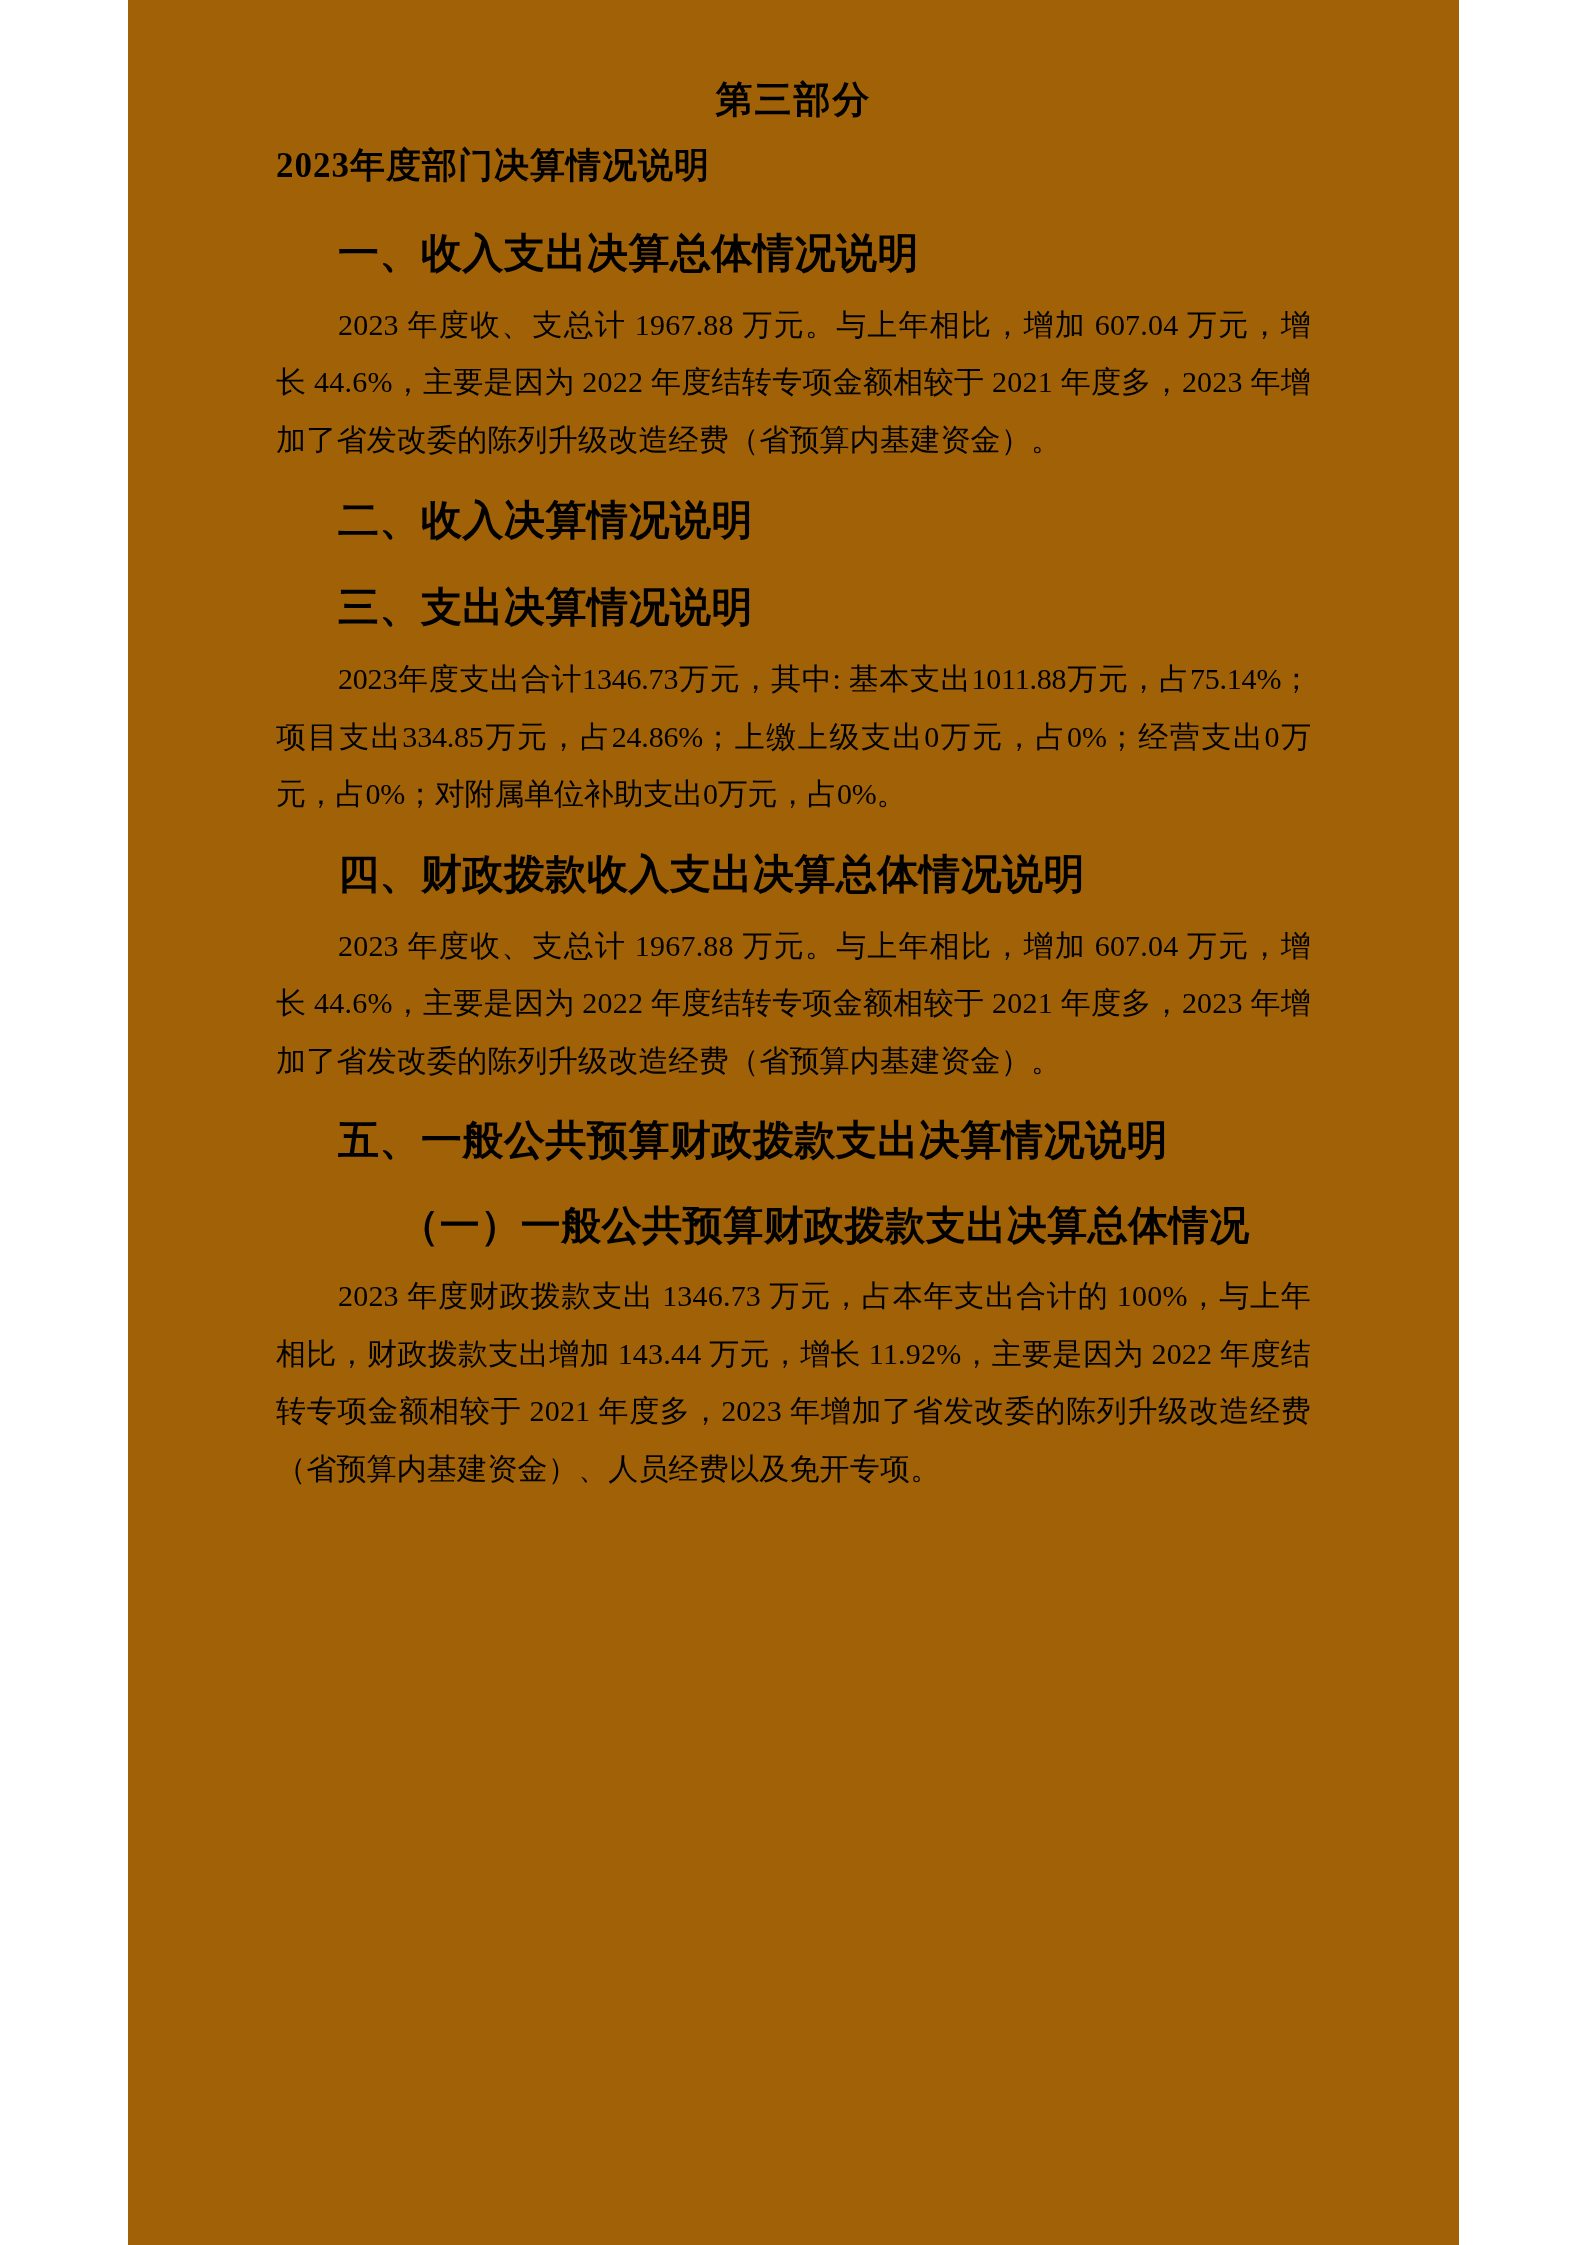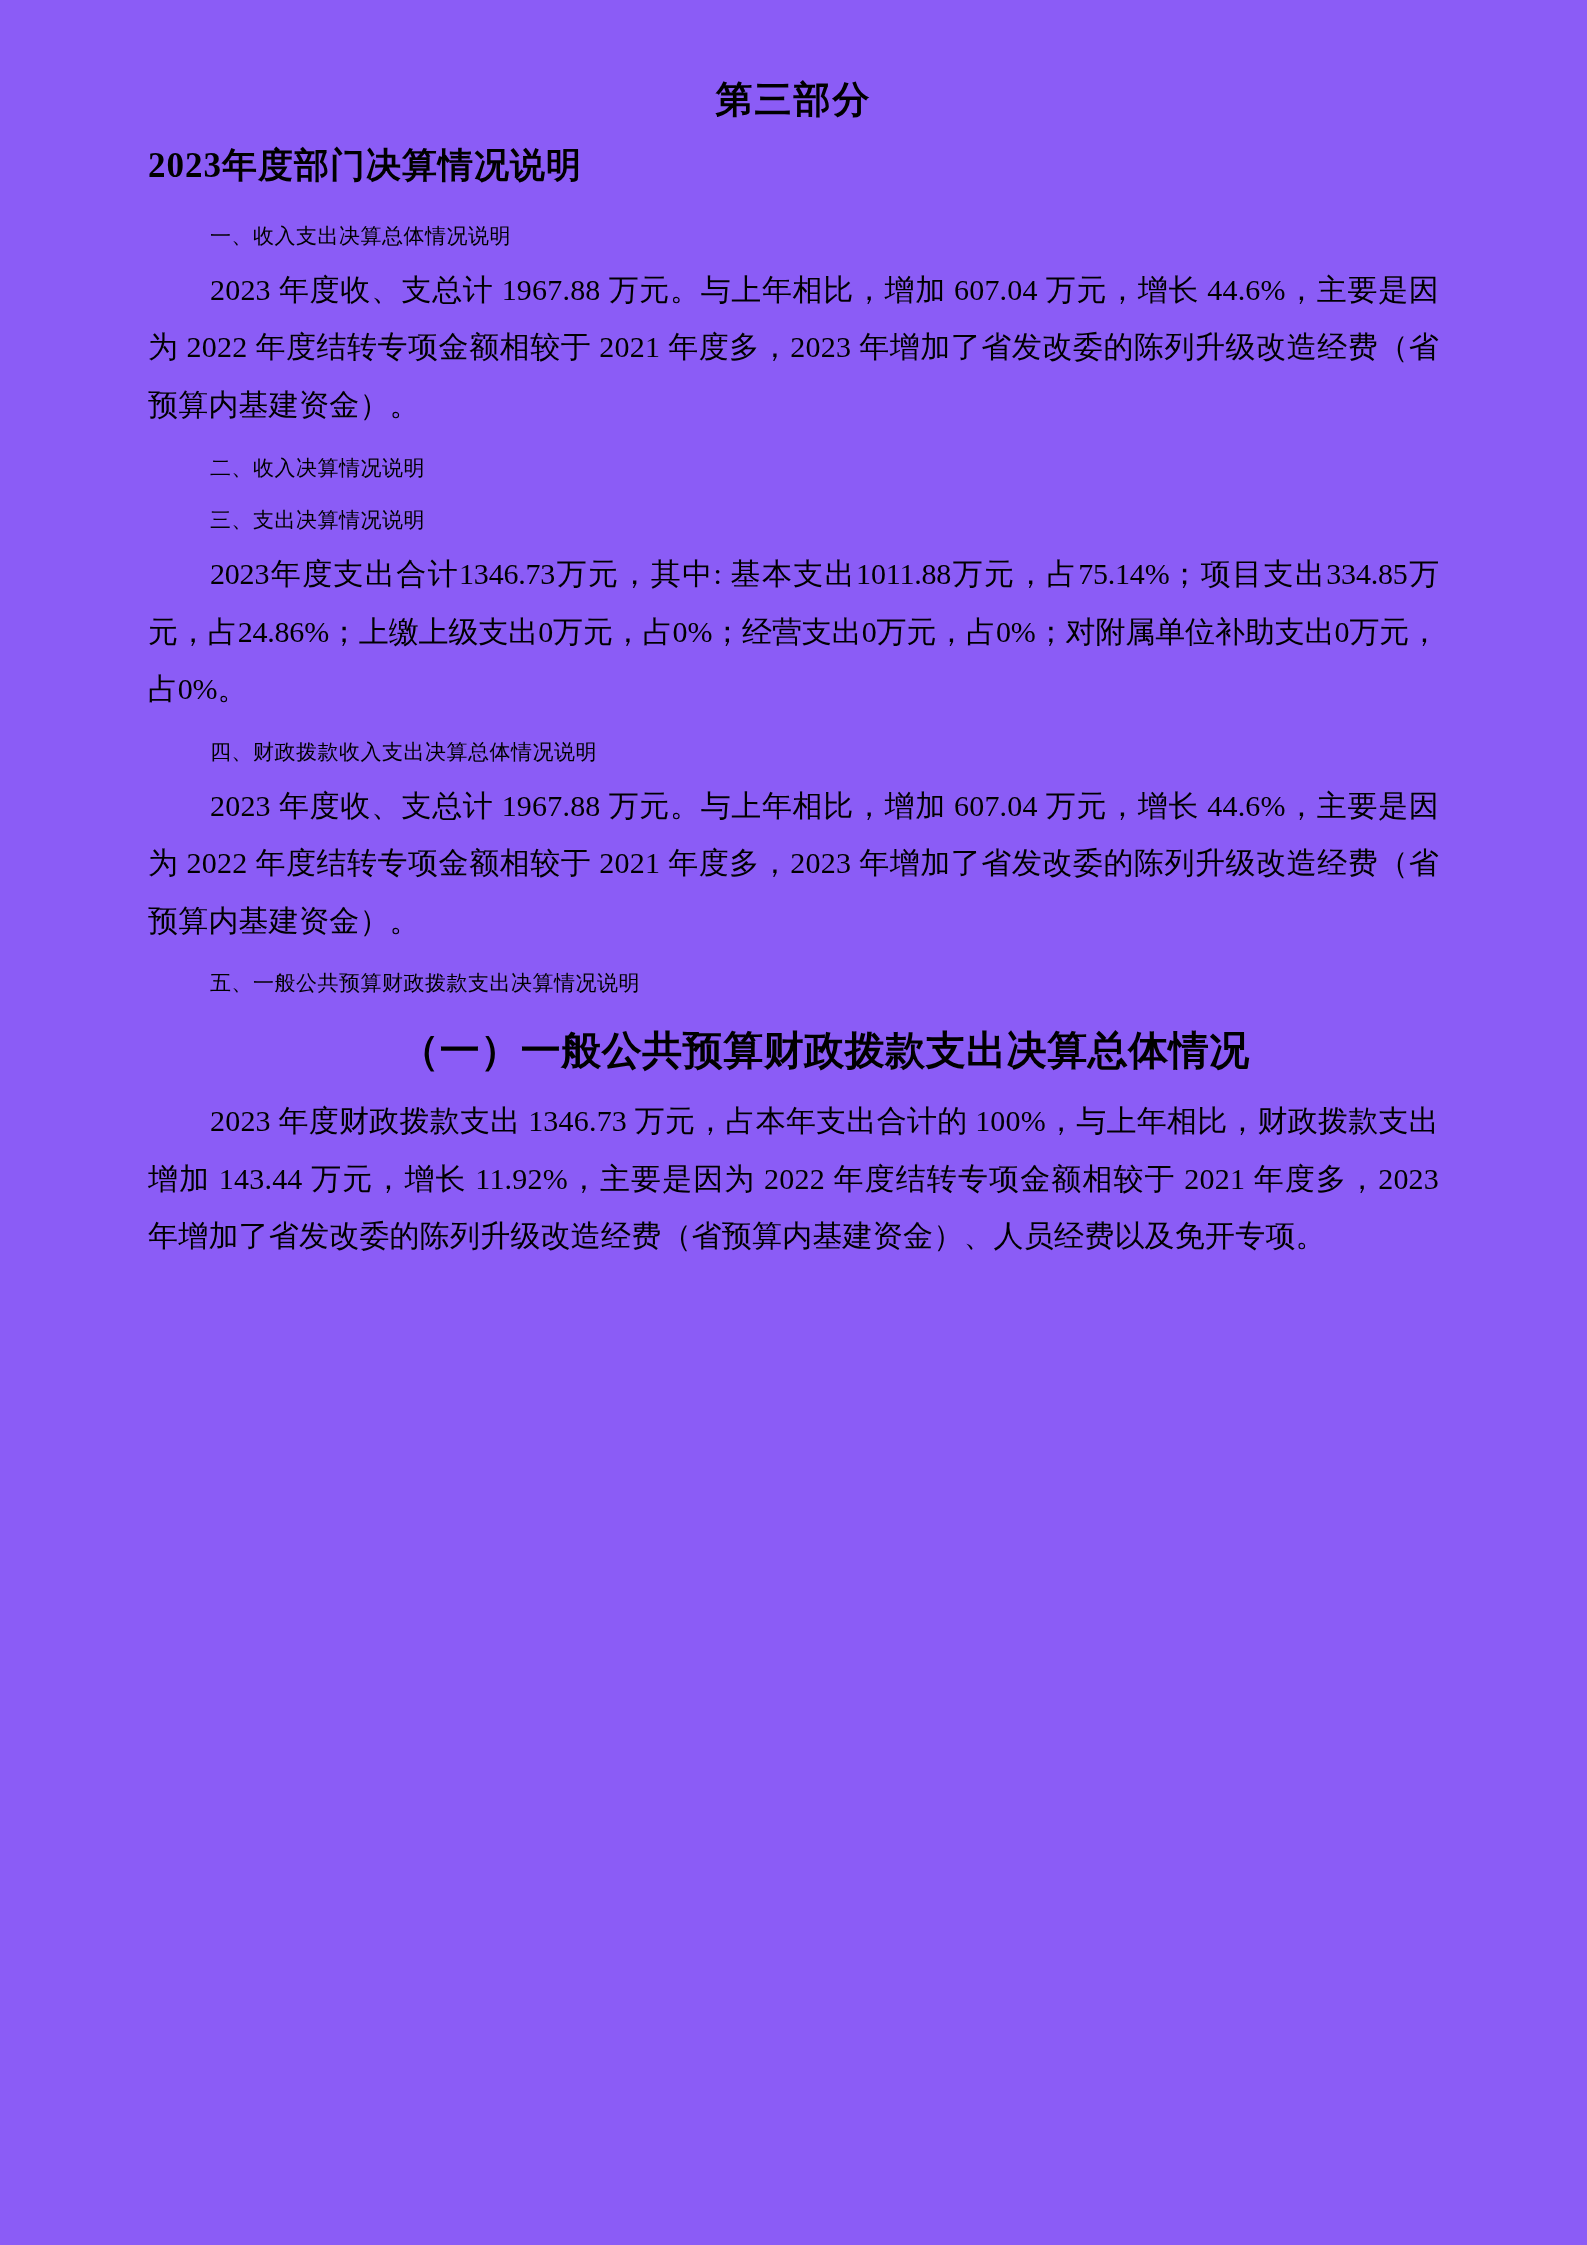--- a/index.html
+++ b/index.html
@@ -6,24 +6,24 @@
   html, body {
     margin: 0;
     padding: 0;
     background: #ffffff;
   }
   body {
     font-family: "Liberation Serif", "DejaVu Serif", serif;
     color: #000000;
   }
   .page {
-    width: 1587px;
+    width: 1331px;
     height: 2245px;
     margin: 0 auto;
-    background: #8b5cf6;
+    background: #a16207;
     box-sizing: border-box;
     padding: 72px 148px 60px 148px;
     position: relative;
     overflow: hidden;
   }
   .doc-title {
     text-align: center;
     font-weight: bold;
     font-size: 37px;
     letter-spacing: 2px;
@@ -32,22 +32,22 @@
   }
   .doc-subtitle {
     text-align: left;
     font-weight: bold;
     font-size: 35px;
     letter-spacing: 1px;
     line-height: 1.5;
     margin: 12px 0 26px 0;
   }
   .section-heading {
-    font-weight: normal;
-    font-size: 21px;
+    font-weight: bold;
+    font-size: 41px;
     line-height: 1.75;
     margin: 16px 0 4px 0;
     text-indent: 62px;
     letter-spacing: 0.5px;
   }
   .sub-heading {
     font-size: 40px;
     line-height: 1.75;
     margin: 14px 0 4px 0;
     text-indent: 62px;

